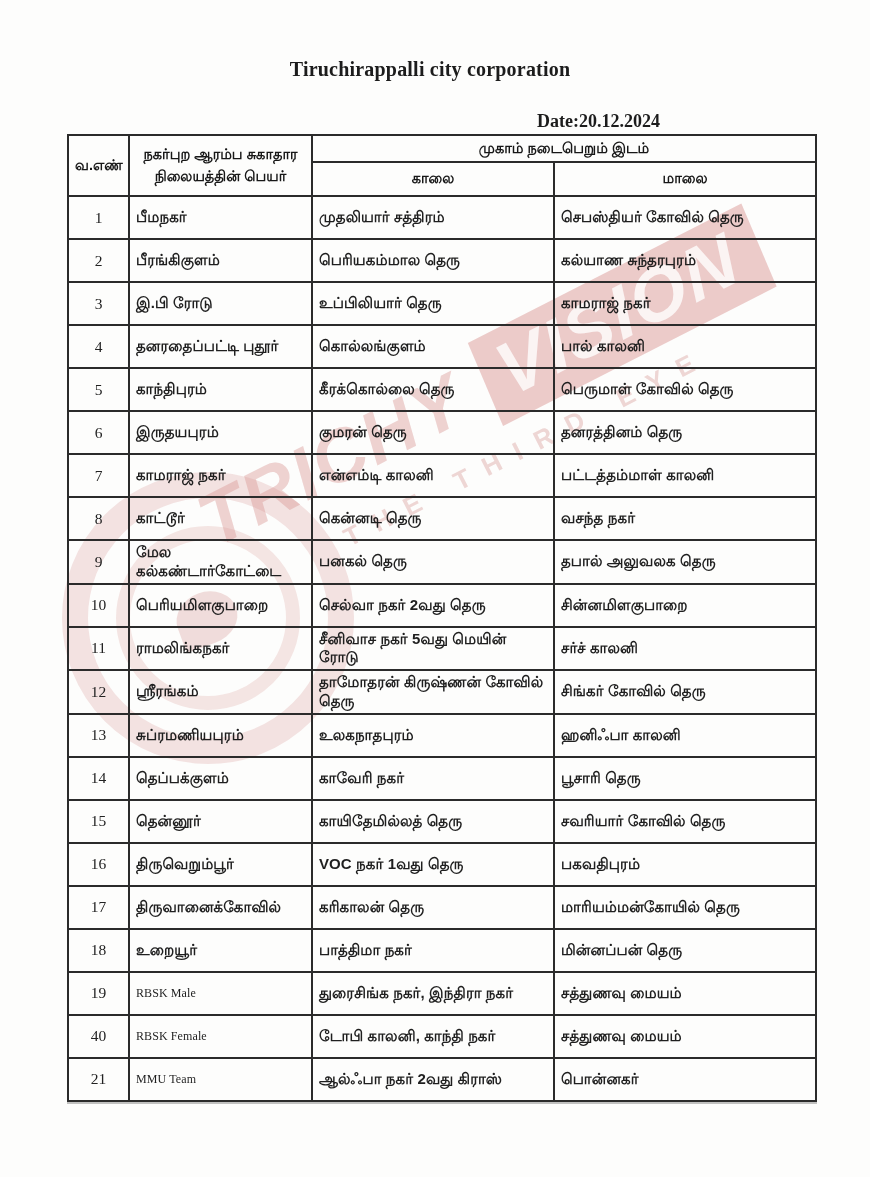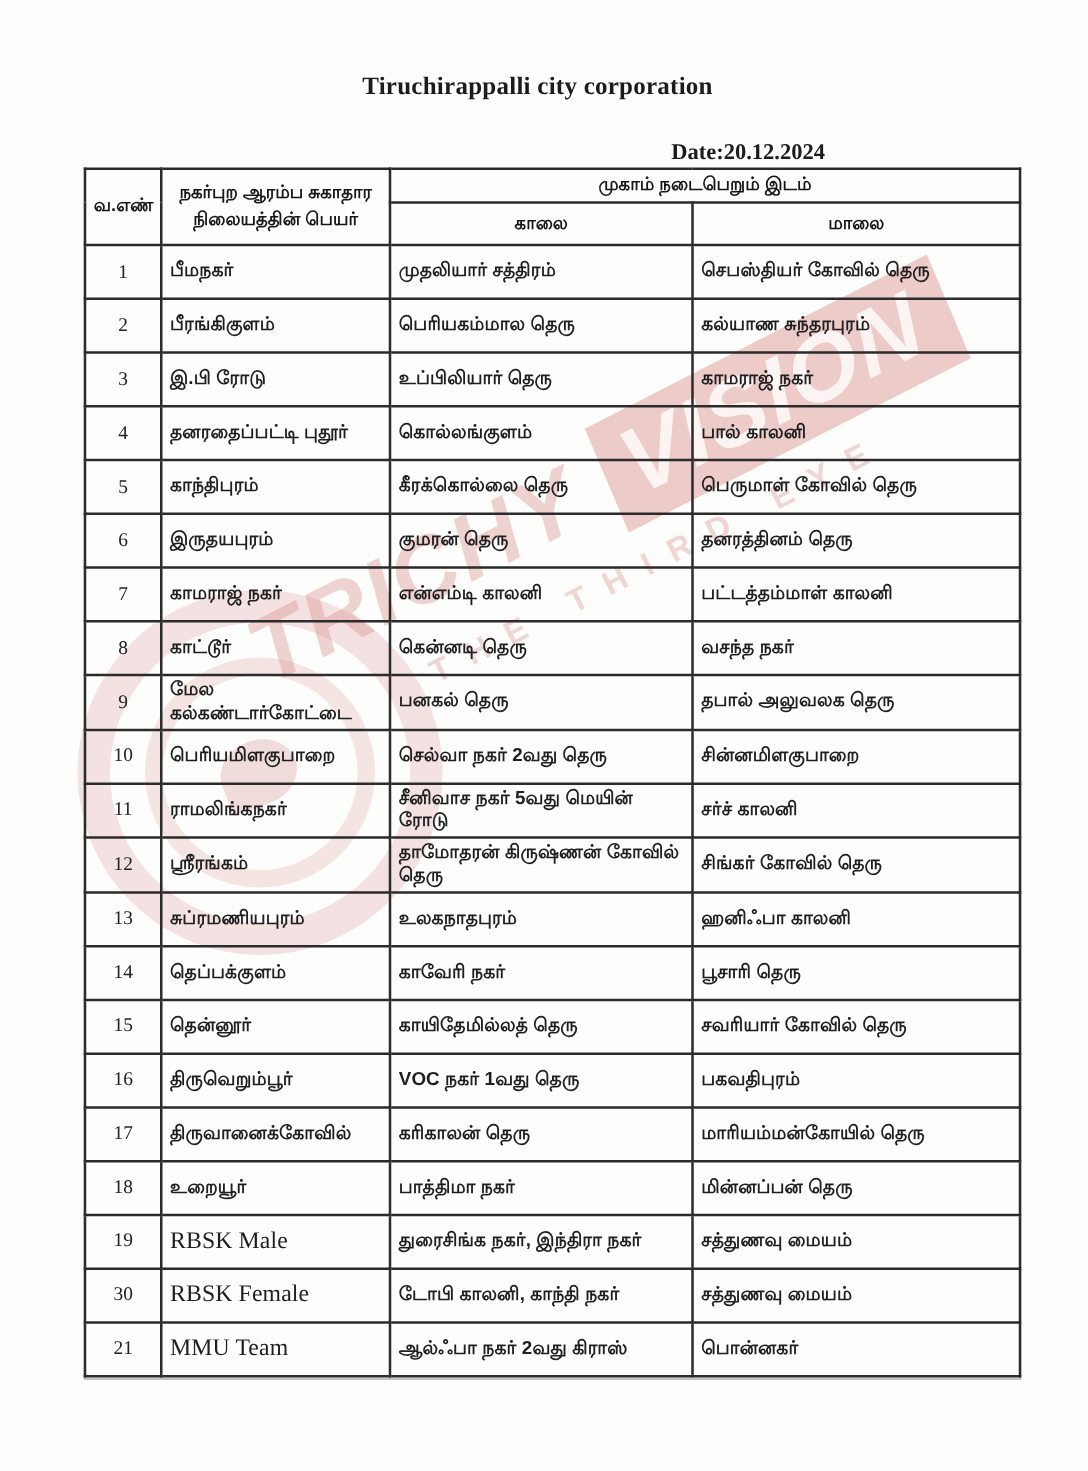--- a/index.html
+++ b/index.html
@@ -44,21 +44,21 @@
   tr.data-row{height:43px;}
   td.sno{
     text-align:center;font-family:"Liberation Serif", serif;
     font-size:15.5px;color:#222;
   }
   td.txt{
     font-size:15px;font-weight:600;color:#1f1f1f;
     line-height:1.25;letter-spacing:.1px;
   }
   td.txt.latin{
-    font-family:"Liberation Serif", serif;font-weight:normal;font-size:19px;
+    font-family:"Liberation Serif", serif;font-weight:normal;font-size:12px;
   }
   tr.merge-sno td.sno{border-top-color:transparent;}
 
   
   .watermark{position:absolute;inset:0;pointer-events:none;}
   .wm-rot{
     position:absolute;left:215px;top:480px;width:660px;
     transform:rotate(-27deg);transform-origin:left center;
   }
   .wm-line1{
@@ -249,21 +249,21 @@
     <td class="txt">பாத்திமா நகர்</td>
     <td class="txt">மின்னப்பன் தெரு</td>
   </tr>
           <tr class="data-row">
     <td class="sno">19</td>
     <td class="txt latin">RBSK Male</td>
     <td class="txt">துரைசிங்க நகர், இந்திரா நகர்</td>
     <td class="txt">சத்துணவு மையம்</td>
   </tr>
           <tr class="data-row">
-    <td class="sno">30</td>
+    <td class="sno">40</td>
     <td class="txt latin">RBSK Female</td>
     <td class="txt">டோபி காலனி, காந்தி நகர்</td>
     <td class="txt">சத்துணவு மையம்</td>
   </tr>
           <tr class="data-row merge-sno">
     <td class="sno">21</td>
     <td class="txt latin">MMU Team</td>
     <td class="txt">ஆல்ஃபா நகர் 2வது கிராஸ்</td>
     <td class="txt">பொன்னகர்</td>
   </tr>

